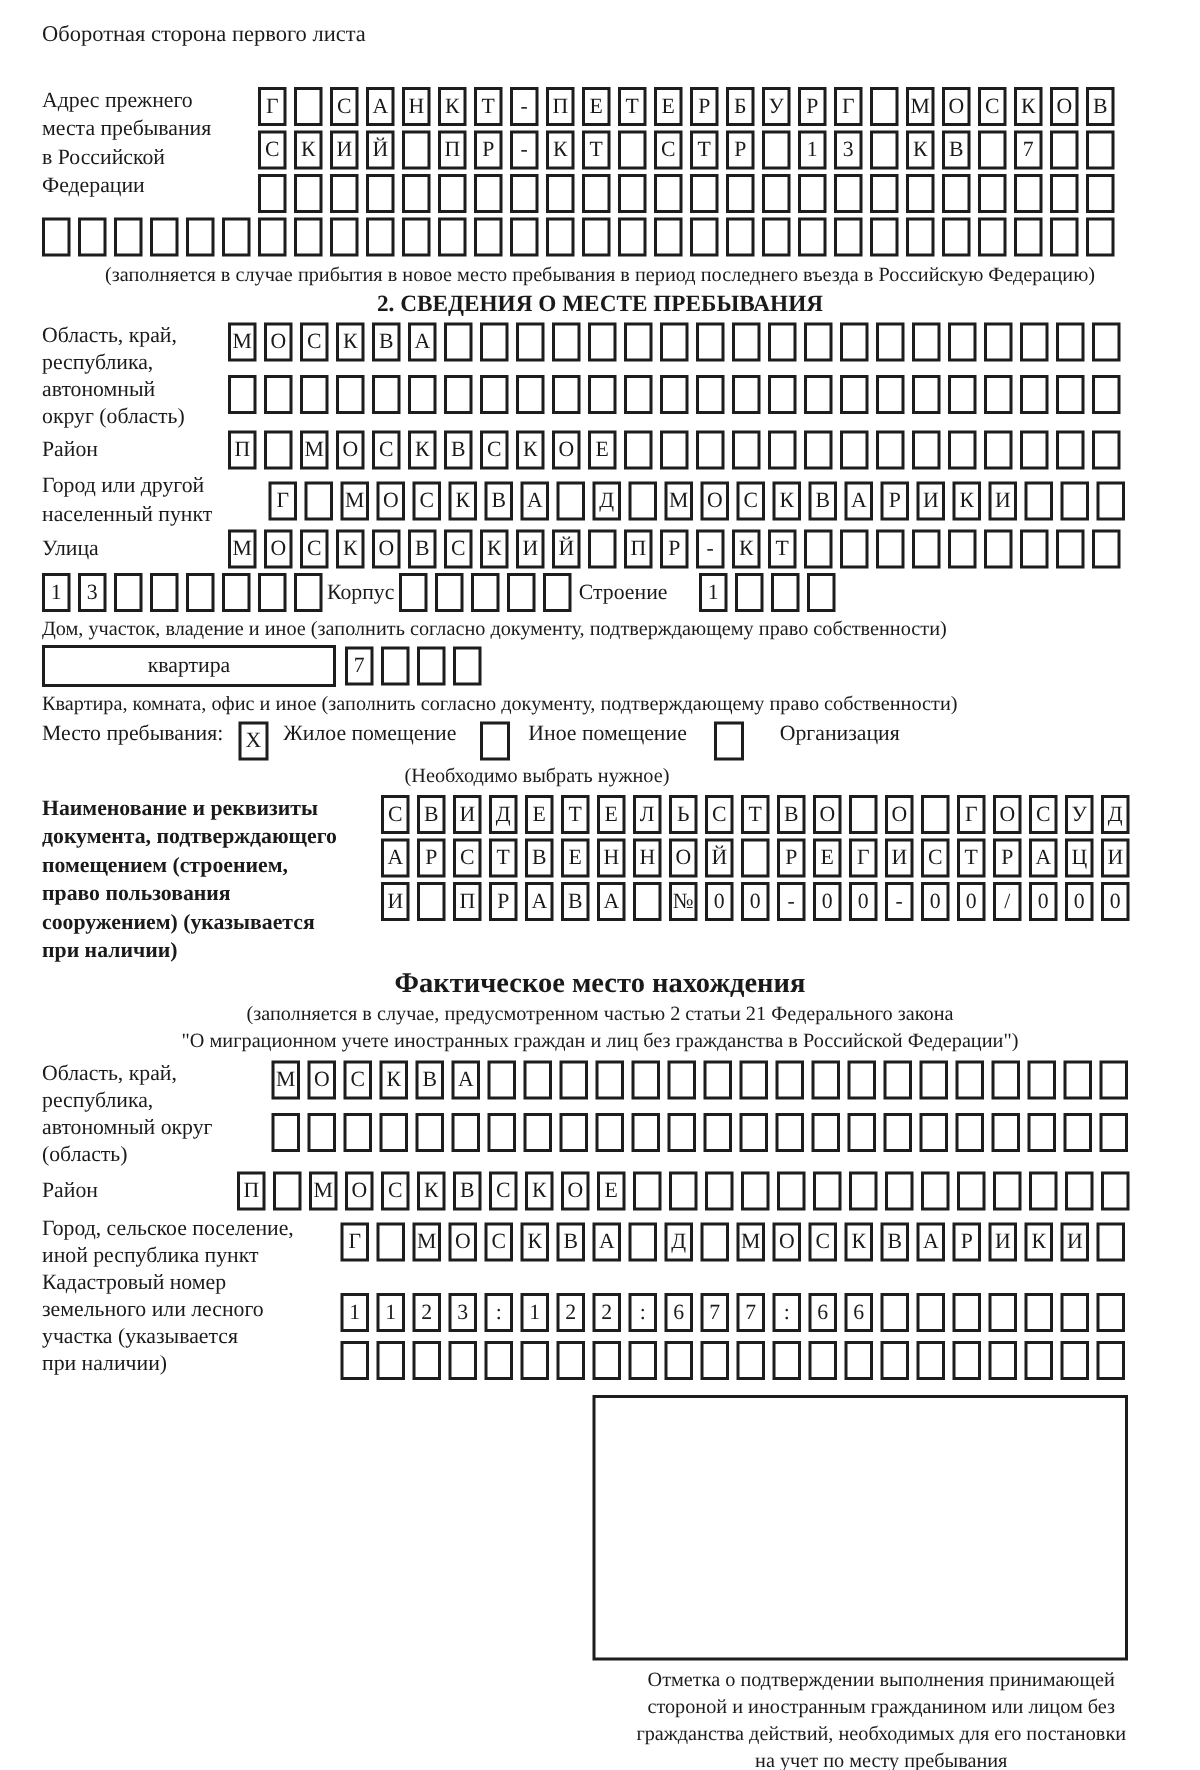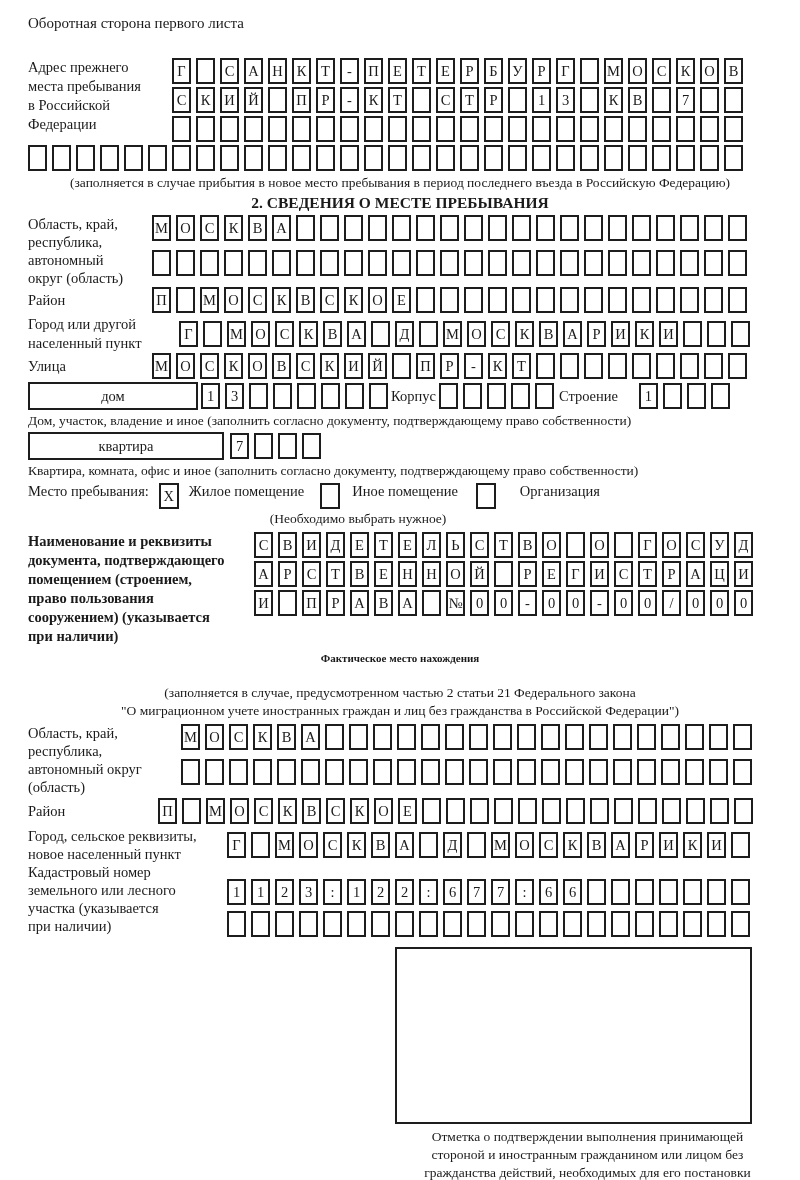--- a/index.html
+++ b/index.html
@@ -323,21 +323,20 @@
         <div class="cell"></div>
         <div class="cell"></div>
         <div class="cell"></div>
         <div class="cell"></div>
         <div class="cell"></div>
         <div class="cell"></div>
       </div>
   </div>
 
   <div class="house-row">
-    <div class="named-box" style="width:170px;margin-right:3px;">дом</div>
     <div class="cells" style="margin-right:3px;">
         <div class="cell">1</div>
         <div class="cell">3</div>
         <div class="cell"></div>
         <div class="cell"></div>
         <div class="cell"></div>
         <div class="cell"></div>
         <div class="cell"></div>
         <div class="cell"></div>
       </div>
@@ -456,21 +455,21 @@
           <div class="cell">0</div>
           <div class="cell">0</div>
           <div class="cell">/</div>
           <div class="cell">0</div>
           <div class="cell">0</div>
           <div class="cell">0</div>
         </div>
     </div>
   </div>
 
-  <div class="heading" style="font-size:11px;margin-bottom:16px;">Фактическое место нахождения</div>
+  <div class="heading" style="font-size:19px;margin-bottom:1px;">Фактическое место нахождения</div>
   <div class="note center mb4">
       <div>(заполняется в случае, предусмотренном частью 2 статьи 21 Федерального закона</div>
       <div>"О миграционном учете иностранных граждан и лиц без гражданства в Российской Федерации")</div>
     </div>
 
   <div class="frow mb2">
     <div class="label w153">
         <div>Область, край,</div>
         <div>республика,</div>
         <div>автономный округ</div>
@@ -558,22 +557,22 @@
         <div class="cell"></div>
         <div class="cell"></div>
         <div class="cell"></div>
         <div class="cell"></div>
         <div class="cell"></div>
       </div>
   </div>
 
   <div class="frow vcenter">
     <div class="label w199">
-        <div>Город, сельское реквизиты,</div>
-        <div>новое населенный пункт</div>
+        <div>Город, сельское поселение,</div>
+        <div>иной республика пункт</div>
       </div>
     <div class="cells">
         <div class="cell">Г</div>
         <div class="cell"></div>
         <div class="cell">М</div>
         <div class="cell">О</div>
         <div class="cell">С</div>
         <div class="cell">К</div>
         <div class="cell">В</div>
         <div class="cell">А</div>

